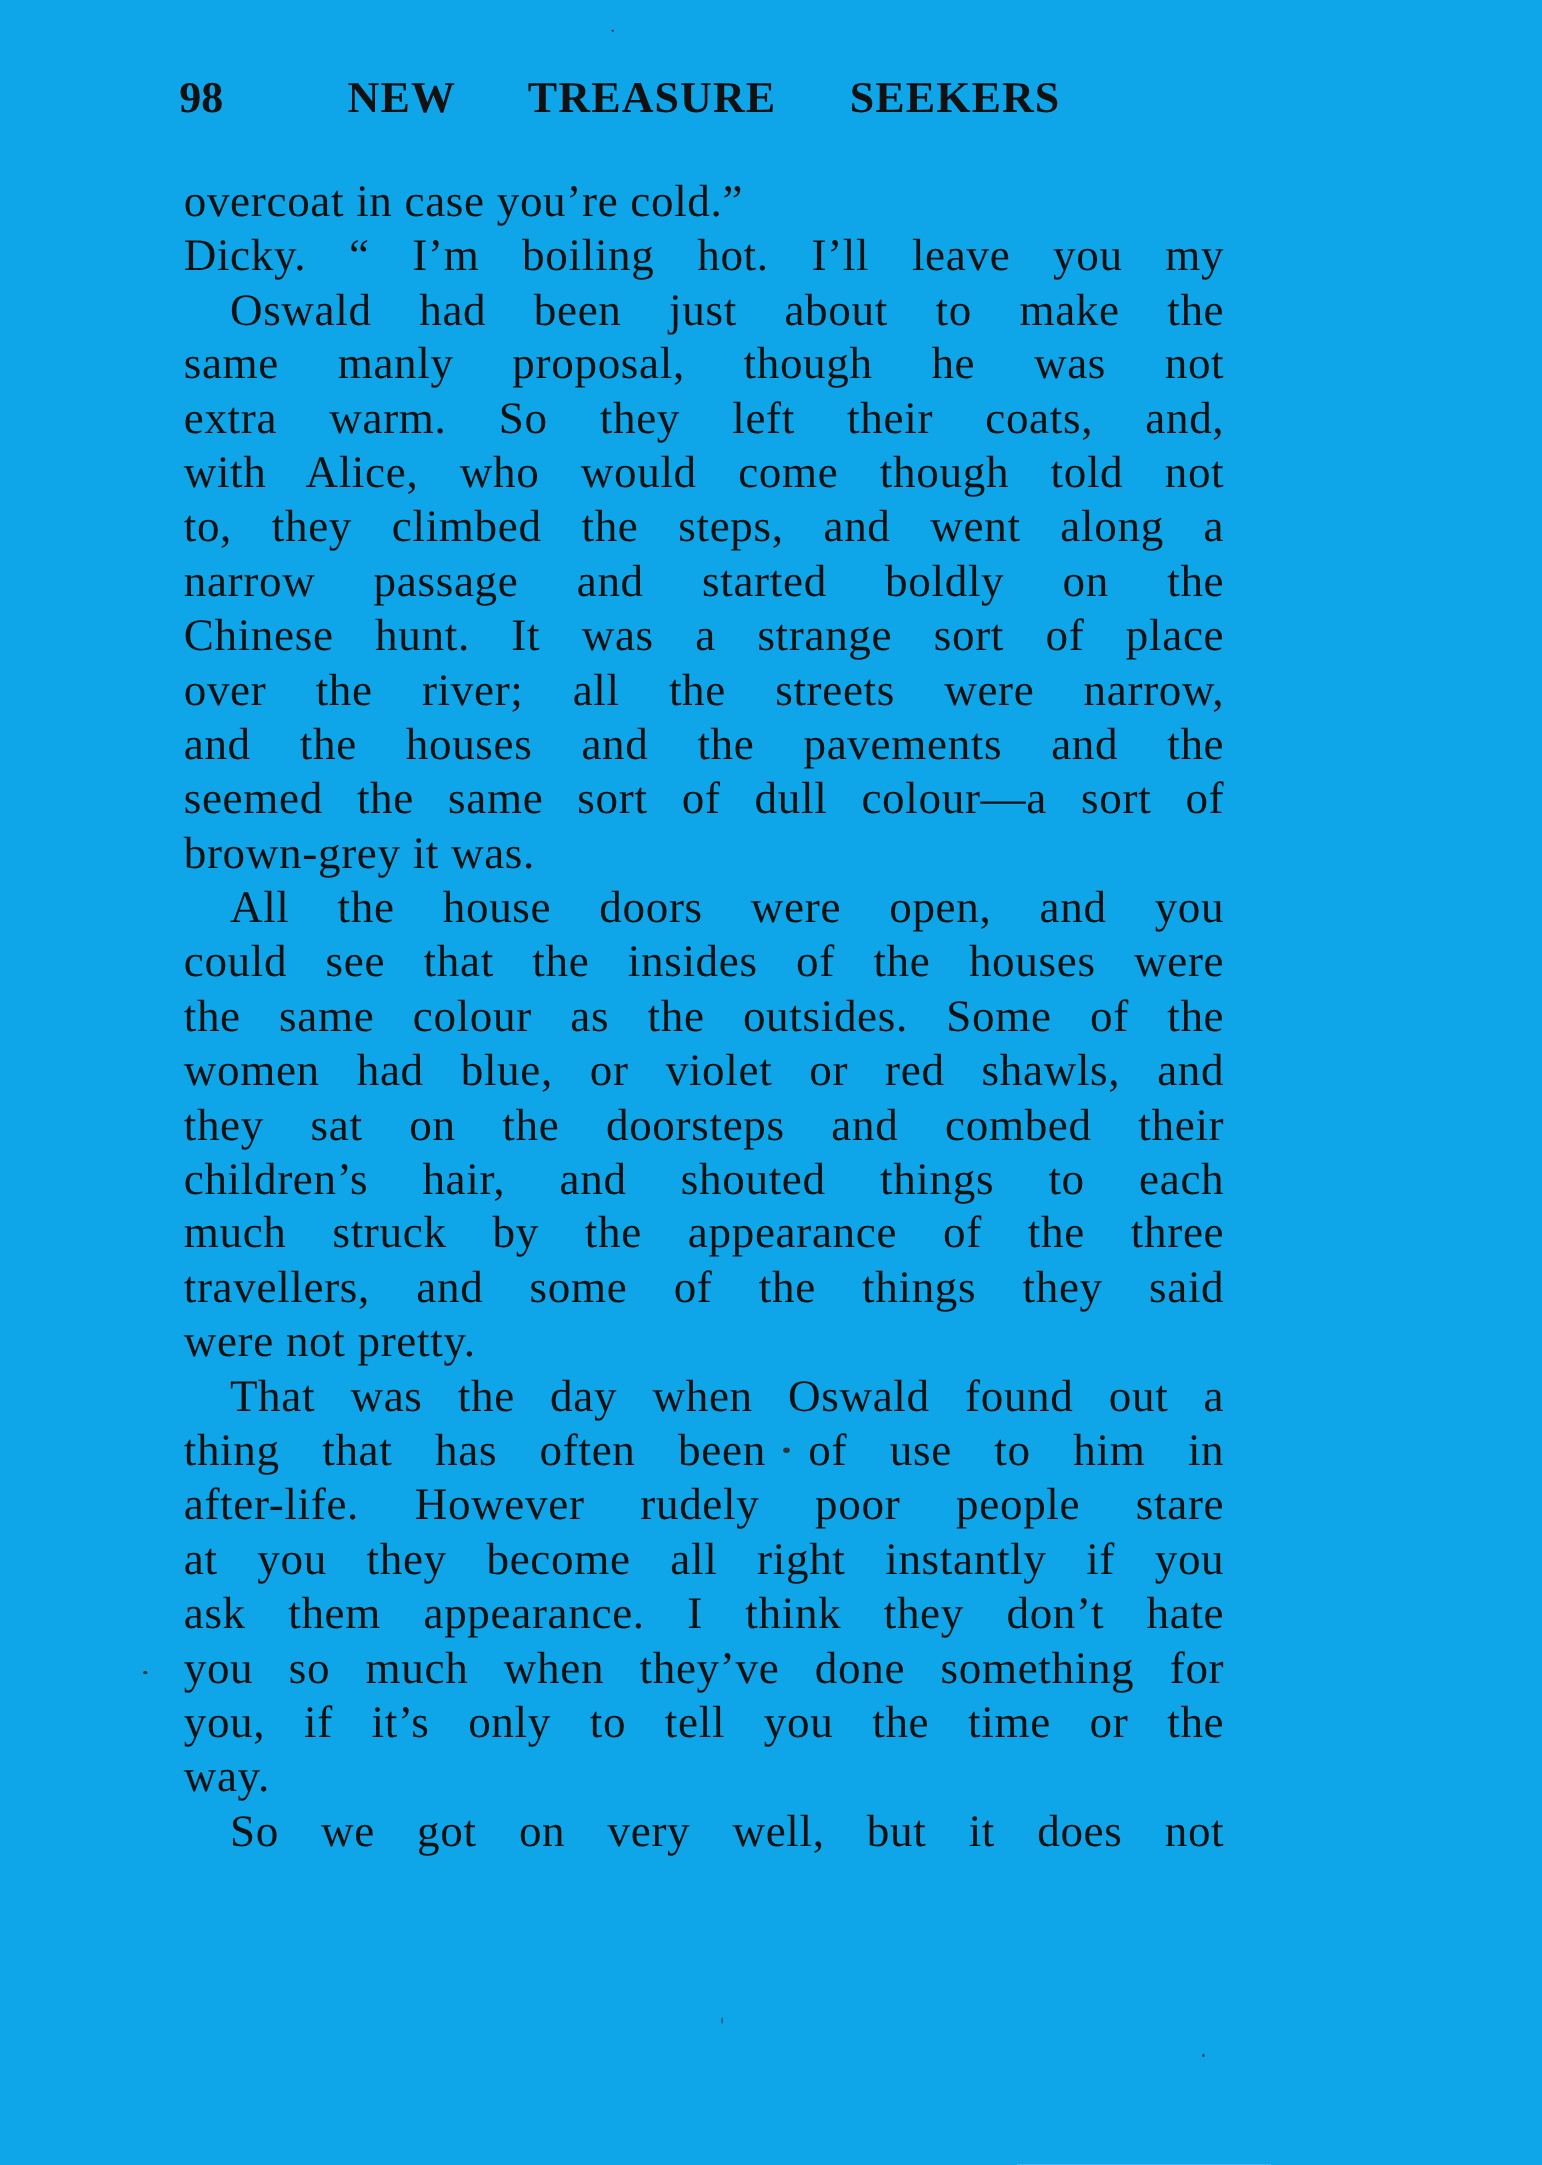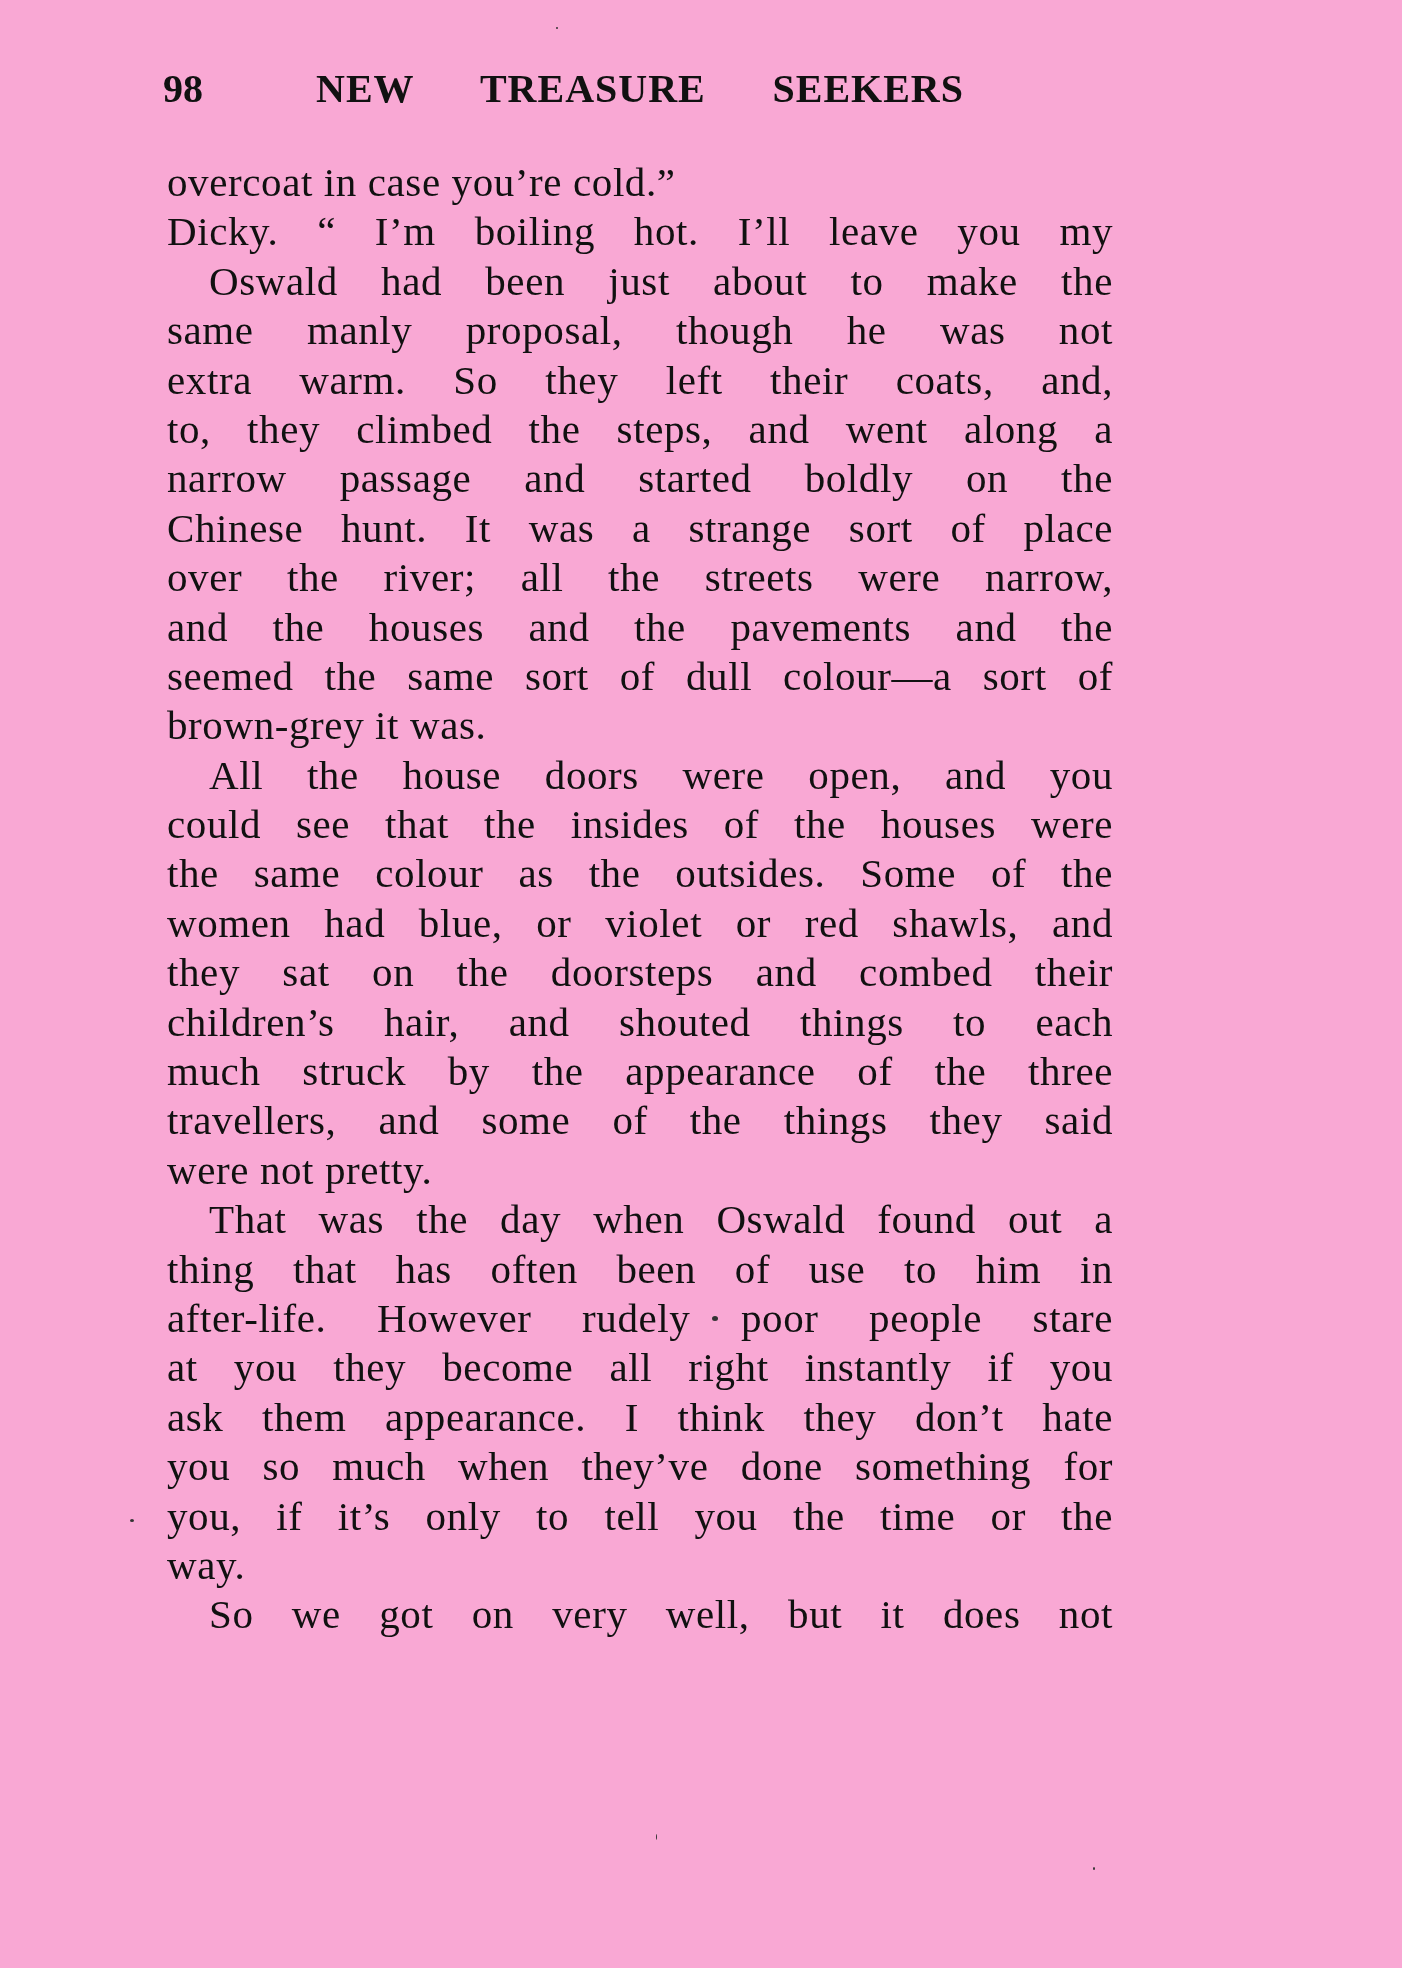--- a/index.html
+++ b/index.html
@@ -12,21 +12,21 @@
     height: 1968px;
     position: relative;
     overflow: hidden;
     color: #111111;
     font-family: "Liberation Serif", "DejaVu Serif", serif;
   }
   .page {
     position: absolute;
     left: 0; top: 0;
     width: 1402px; height: 1968px;
-    background: #f9a8d4;
+    background: #0ea5e9;
   }
   .running-head {
     position: absolute;
     left: 163px;
     top: 64px;
     width: 810px;
     height: 49px;
     line-height: 49.4px;
     font-size: 40px;
     font-weight: bold;
@@ -79,20 +79,21 @@
     <span class="folio">98</span>
     <span class="title">NEW TREASURE SEEKERS</span>
   </div>
 
   <div class="body-text">
     <div class="line last">overcoat in case you’re cold.”</div>
     <div class="line">Dicky. “ I’m boiling hot. I’ll leave you my</div>
     <div class="line indent">Oswald had been just about to make the</div>
     <div class="line">same manly proposal, though he was not</div>
     <div class="line">extra warm. So they left their coats, and,</div>
+    <div class="line">with Alice, who would come though told not</div>
     <div class="line">to, they climbed the steps, and went along a</div>
     <div class="line">narrow passage and started boldly on the</div>
     <div class="line">Chinese hunt. It was a strange sort of place</div>
     <div class="line">over the river; all the streets were narrow,</div>
     <div class="line">and the houses and the pavements and the</div>
     <div class="line">seemed the same sort of dull colour—a sort of</div>
     <div class="line last">brown-grey it was.</div>
     <div class="line indent">All the house doors were open, and you</div>
     <div class="line">could see that the insides of the houses were</div>
     <div class="line">the same colour as the outsides. Some of the</div>

